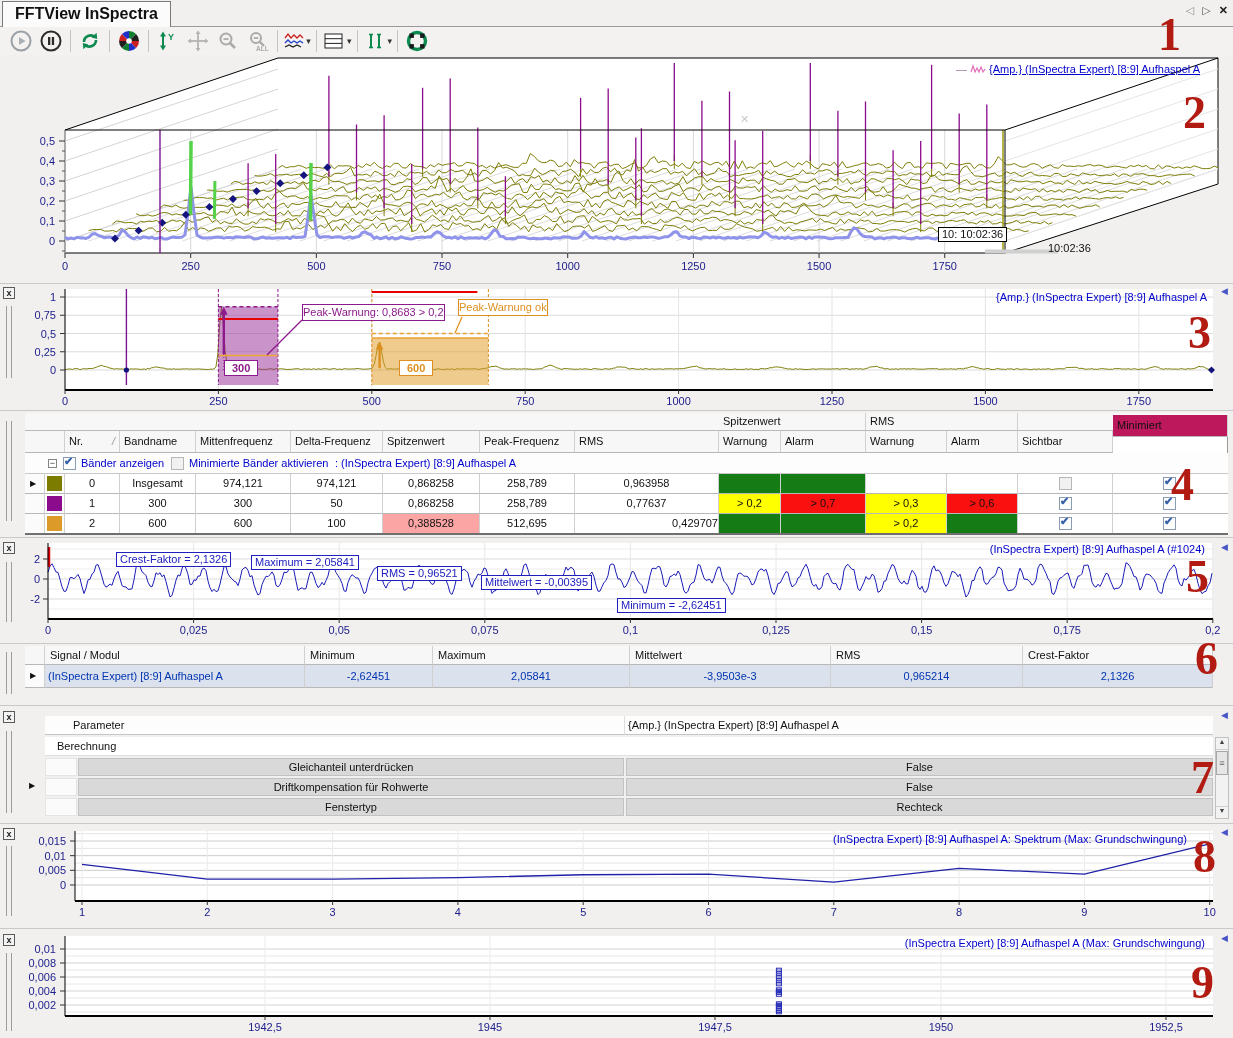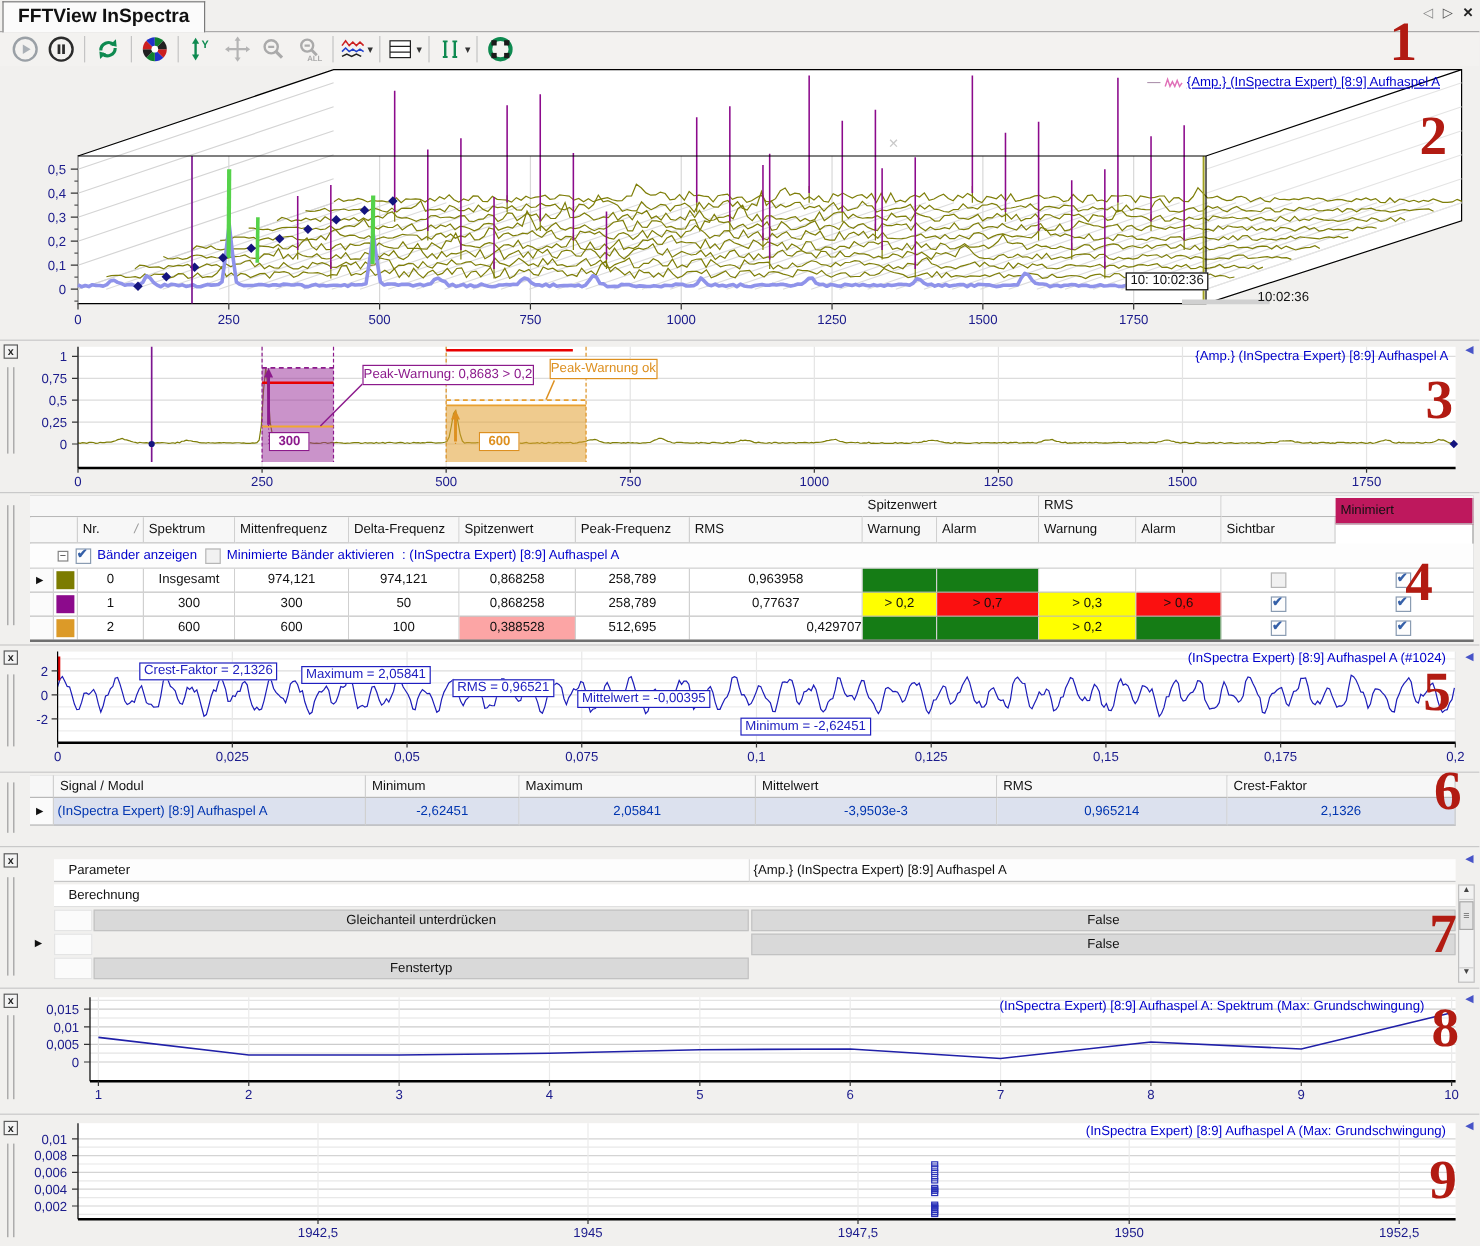--- a/index.html
+++ b/index.html
@@ -439,21 +439,21 @@
 
   <div class="panel" id="p4" style="top:410px;height:127px">
     <div class="grip" style="left:6px;top:10px;height:100px"></div>
   <div style="position: absolute; left: 25px; top: 2px; width: 1203px; height: 121px; background: rgb(255, 255, 255); border: 1px solid rgb(154, 154, 154);"></div>
       <div style="position: absolute; left: 25px; top: 2px; width: 694px; height: 18px; border-bottom: 1px solid rgb(184, 184, 184); background: rgb(247, 247, 247); border-right: none;"></div>
       <div style="position: absolute; left: 719px; top: 2px; width: 147px; height: 18px; border-right: 1px solid rgb(208, 208, 208); border-bottom: 1px solid rgb(184, 184, 184); background: rgb(247, 247, 247); padding: 2px 4px;">Spitzenwert</div>
       <div style="position: absolute; left: 866px; top: 2px; width: 152px; height: 18px; border-right: 1px solid rgb(208, 208, 208); border-bottom: 1px solid rgb(184, 184, 184); background: rgb(247, 247, 247); padding: 2px 4px;">RMS</div>
       <div style="position: absolute; left: 1018px; top: 2px; width: 210px; height: 18px; border-bottom: 1px solid rgb(184, 184, 184); background: rgb(247, 247, 247); border-right: none;"></div>
       <div style="position: absolute; left: 25px; top: 20px; width: 40px; height: 22px; border-right: 1px solid rgb(208, 208, 208); border-bottom: 1px solid rgb(184, 184, 184); background: rgb(247, 247, 247);"></div>
       <div style="position: absolute; left: 65px; top: 20px; width: 55px; height: 22px; border-right: 1px solid rgb(208, 208, 208); border-bottom: 1px solid rgb(184, 184, 184); background: rgb(247, 247, 247); padding: 4px; white-space: nowrap; overflow: hidden;">Nr.<div style="position: absolute; right: 4px; top: 4px; color: rgb(153, 153, 153); font-style: italic;">/</div></div>
-      <div style="position: absolute; left: 120px; top: 20px; width: 76px; height: 22px; border-right: 1px solid rgb(208, 208, 208); border-bottom: 1px solid rgb(184, 184, 184); background: rgb(247, 247, 247); padding: 4px; white-space: nowrap; overflow: hidden;">Spektrum</div>
+      <div style="position: absolute; left: 120px; top: 20px; width: 76px; height: 22px; border-right: 1px solid rgb(208, 208, 208); border-bottom: 1px solid rgb(184, 184, 184); background: rgb(247, 247, 247); padding: 4px; white-space: nowrap; overflow: hidden;">Bandname</div>
       <div style="position: absolute; left: 196px; top: 20px; width: 95px; height: 22px; border-right: 1px solid rgb(208, 208, 208); border-bottom: 1px solid rgb(184, 184, 184); background: rgb(247, 247, 247); padding: 4px; white-space: nowrap; overflow: hidden;">Mittenfrequenz</div>
       <div style="position: absolute; left: 291px; top: 20px; width: 92px; height: 22px; border-right: 1px solid rgb(208, 208, 208); border-bottom: 1px solid rgb(184, 184, 184); background: rgb(247, 247, 247); padding: 4px; white-space: nowrap; overflow: hidden;">Delta-Frequenz</div>
       <div style="position: absolute; left: 383px; top: 20px; width: 97px; height: 22px; border-right: 1px solid rgb(208, 208, 208); border-bottom: 1px solid rgb(184, 184, 184); background: rgb(247, 247, 247); padding: 4px; white-space: nowrap; overflow: hidden;">Spitzenwert</div>
       <div style="position: absolute; left: 480px; top: 20px; width: 95px; height: 22px; border-right: 1px solid rgb(208, 208, 208); border-bottom: 1px solid rgb(184, 184, 184); background: rgb(247, 247, 247); padding: 4px; white-space: nowrap; overflow: hidden;">Peak-Frequenz</div>
       <div style="position: absolute; left: 575px; top: 20px; width: 144px; height: 22px; border-right: 1px solid rgb(208, 208, 208); border-bottom: 1px solid rgb(184, 184, 184); background: rgb(247, 247, 247); padding: 4px; white-space: nowrap; overflow: hidden;">RMS</div>
       <div style="position: absolute; left: 719px; top: 20px; width: 62px; height: 22px; border-right: 1px solid rgb(208, 208, 208); border-bottom: 1px solid rgb(184, 184, 184); background: rgb(247, 247, 247); padding: 4px; white-space: nowrap; overflow: hidden;">Warnung</div>
       <div style="position: absolute; left: 781px; top: 20px; width: 85px; height: 22px; border-right: 1px solid rgb(208, 208, 208); border-bottom: 1px solid rgb(184, 184, 184); background: rgb(247, 247, 247); padding: 4px; white-space: nowrap; overflow: hidden;">Alarm</div>
       <div style="position: absolute; left: 866px; top: 20px; width: 81px; height: 22px; border-right: 1px solid rgb(208, 208, 208); border-bottom: 1px solid rgb(184, 184, 184); background: rgb(247, 247, 247); padding: 4px; white-space: nowrap; overflow: hidden;">Warnung</div>
       <div style="position: absolute; left: 947px; top: 20px; width: 71px; height: 22px; border-right: 1px solid rgb(208, 208, 208); border-bottom: 1px solid rgb(184, 184, 184); background: rgb(247, 247, 247); padding: 4px; white-space: nowrap; overflow: hidden;">Alarm</div>
       <div style="position: absolute; left: 1018px; top: 20px; width: 95px; height: 22px; border-right: 1px solid rgb(208, 208, 208); border-bottom: 1px solid rgb(184, 184, 184); background: rgb(247, 247, 247); padding: 4px; white-space: nowrap; overflow: hidden;">Sichtbar</div>
@@ -628,30 +628,32 @@
       <div style="position: absolute; left: 433px; top: 21px; width: 197px; height: 23px; border-right: 1px solid rgb(208, 208, 208); border-bottom: 1px solid rgb(184, 184, 184); background: rgb(220, 225, 238); color: rgb(0, 53, 176); padding-top: 5px; text-align: center;">2,05841</div>
       <div style="position: absolute; left: 630px; top: 21px; width: 201px; height: 23px; border-right: 1px solid rgb(208, 208, 208); border-bottom: 1px solid rgb(184, 184, 184); background: rgb(220, 225, 238); color: rgb(0, 53, 176); padding-top: 5px; text-align: center;">-3,9503e-3</div>
       <div style="position: absolute; left: 831px; top: 21px; width: 192px; height: 23px; border-right: 1px solid rgb(208, 208, 208); border-bottom: 1px solid rgb(184, 184, 184); background: rgb(220, 225, 238); color: rgb(0, 53, 176); padding-top: 5px; text-align: center;">0,965214</div>
       <div style="position: absolute; left: 1023px; top: 21px; width: 190px; height: 23px; border-right: 1px solid rgb(208, 208, 208); border-bottom: 1px solid rgb(184, 184, 184); background: rgb(220, 225, 238); color: rgb(0, 53, 176); padding-top: 5px; text-align: center;">2,1326</div>
     </div>
 
   <div class="panel" id="p7" style="top:705px;height:118px">
     <div class="closebox" style="left:3px;top:5px">x</div>
     <div class="grip" style="left:6px;top:25px;height:82px"></div>
     <div class="collapse" style="left:1221px;top:4px">◀</div>
-  <div style="position: absolute; left: 45px; top: 10px; width: 580px; height: 19px; background: rgb(253, 253, 253); border-bottom: 1px solid rgb(198, 198, 198); border-right: 1px solid rgb(221, 221, 221); padding: 3px 12px;">Parameter</div>
+  <div style="position: absolute; left: 45px; top: 10px; width: 580px; height: 19px; background: rgb(253, 253, 253); border-bottom: 1px solid rgb(198, 198, 198); border-right: 1px solid rgb(221, 221, 221); padding: 3px 28px;">Parameter</div>
       <div style="position: absolute; left: 625px; top: 10px; width: 588px; height: 19px; background: rgb(253, 253, 253); border-bottom: 1px solid rgb(198, 198, 198); padding: 3px; white-space: nowrap;">{Amp.} (InSpectra Expert) [8:9] Aufhaspel A</div>
       <div style="position: absolute; left: 45px; top: 31px; width: 1168px; height: 19px; background: rgb(255, 255, 255); border-bottom: 1px solid rgb(224, 224, 224); padding: 3px 12px;">Berechnung</div>
       <div style="position: absolute; left: 45px; top: 52px; width: 32px; height: 18px; background: rgb(251, 251, 251); border: 1px solid rgb(228, 228, 228);"></div>
       <div style="position: absolute; left: 78px; top: 52px; width: 546px; height: 18px; background: rgb(217, 217, 217); text-align: center; padding-top: 2px; border: 1px solid rgb(194, 194, 194);">Gleichanteil unterdrücken</div>
       <div style="position: absolute; left: 626px; top: 52px; width: 587px; height: 18px; background: rgb(217, 217, 217); text-align: center; padding-top: 2px; border: 1px solid rgb(194, 194, 194);">False</div>
       <div style="position: absolute; left: 45px; top: 72px; width: 32px; height: 18px; background: rgb(251, 251, 251); border: 1px solid rgb(228, 228, 228);"></div>
+      <div style="position: absolute; left: 78px; top: 72px; width: 546px; height: 18px; background: rgb(217, 217, 217); text-align: center; padding-top: 2px; border: 1px solid rgb(194, 194, 194);">Driftkompensation für Rohwerte</div>
       <div style="position: absolute; left: 626px; top: 72px; width: 587px; height: 18px; background: rgb(217, 217, 217); text-align: center; padding-top: 2px; border: 1px solid rgb(194, 194, 194);">False</div>
       <div style="position: absolute; left: 45px; top: 92px; width: 32px; height: 18px; background: rgb(251, 251, 251); border: 1px solid rgb(228, 228, 228);"></div>
       <div style="position: absolute; left: 78px; top: 92px; width: 546px; height: 18px; background: rgb(217, 217, 217); text-align: center; padding-top: 2px; border: 1px solid rgb(194, 194, 194);">Fenstertyp</div>
+      <div style="position: absolute; left: 626px; top: 92px; width: 587px; height: 18px; background: rgb(217, 217, 217); text-align: center; padding-top: 2px; border: 1px solid rgb(194, 194, 194);">Rechteck</div>
       <div style="position: absolute; left: 29px; top: 75px; font-size: 8px; color: rgb(17, 17, 17);">▶</div>
       <div style="position: absolute; left: 1215px; top: 31px; width: 14px; height: 82px; background: rgb(242, 242, 242); border: 1px solid rgb(192, 192, 192);">
         <div style="position: absolute; left: 0px; top: 0px; width: 12px; height: 12px; text-align: center; font-size: 7px; color: rgb(68, 68, 68); border-bottom: 1px solid rgb(207, 207, 207);">▲</div>
         <div style="position: absolute; left: 0px; top: 13px; width: 12px; height: 24px; background: rgb(230, 230, 230); border: 1px solid rgb(168, 168, 168); text-align: center; font-size: 9px; color: rgb(102, 102, 102); line-height: 22px;">≡</div>
         <div style="position: absolute; left: 0px; top: 68px; width: 12px; height: 12px; text-align: center; font-size: 7px; color: rgb(68, 68, 68); border-top: 1px solid rgb(207, 207, 207);">▼</div>
       </div>
     </div>
 
   <div class="panel" id="p8" style="top:823px;height:105px">
     <svg class="chart" id="p8svg" width="1233" height="105">

